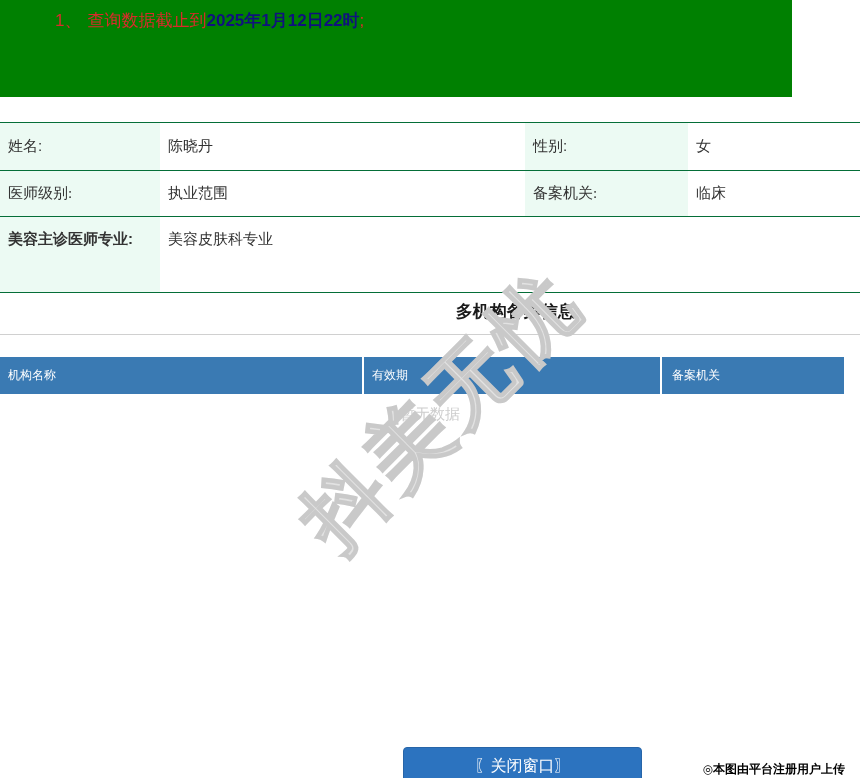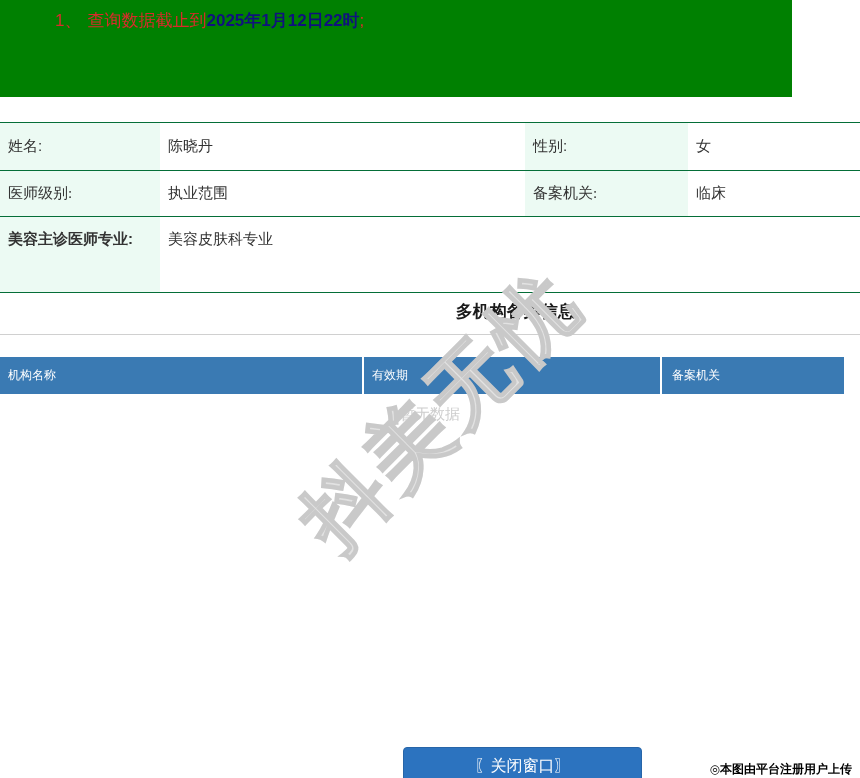--- a/index.html
+++ b/index.html
@@ -86,21 +86,21 @@
   
   .close-btn{
     position:absolute;left:403px;top:747px;
     width:239px;height:38px;
     background:#2c73bf;border:1px solid #2765a8;border-radius:4px;
     color:#ffffff;font-size:16px;
     font-family:"Liberation Sans","DejaVu Sans",sans-serif;
     cursor:pointer;
   }
   .attribution{
-    position:absolute;right:8px;top:761px;
+    position:absolute;right:15px;top:761px;
     font-size:12px;font-weight:bold;color:#000000;
     text-shadow:-1px -1px 0 #fff,1px -1px 0 #fff,-1px 1px 0 #fff,1px 1px 0 #fff;
   }
 </style>
 </head>
 <body>
 
 <div class="notice">
   <div><span class="red num">1、</span><span class="red">查询数据截止到</span><span class="navy">2025年1月12日22时</span><span class="red">;</span></div>
 </div>

